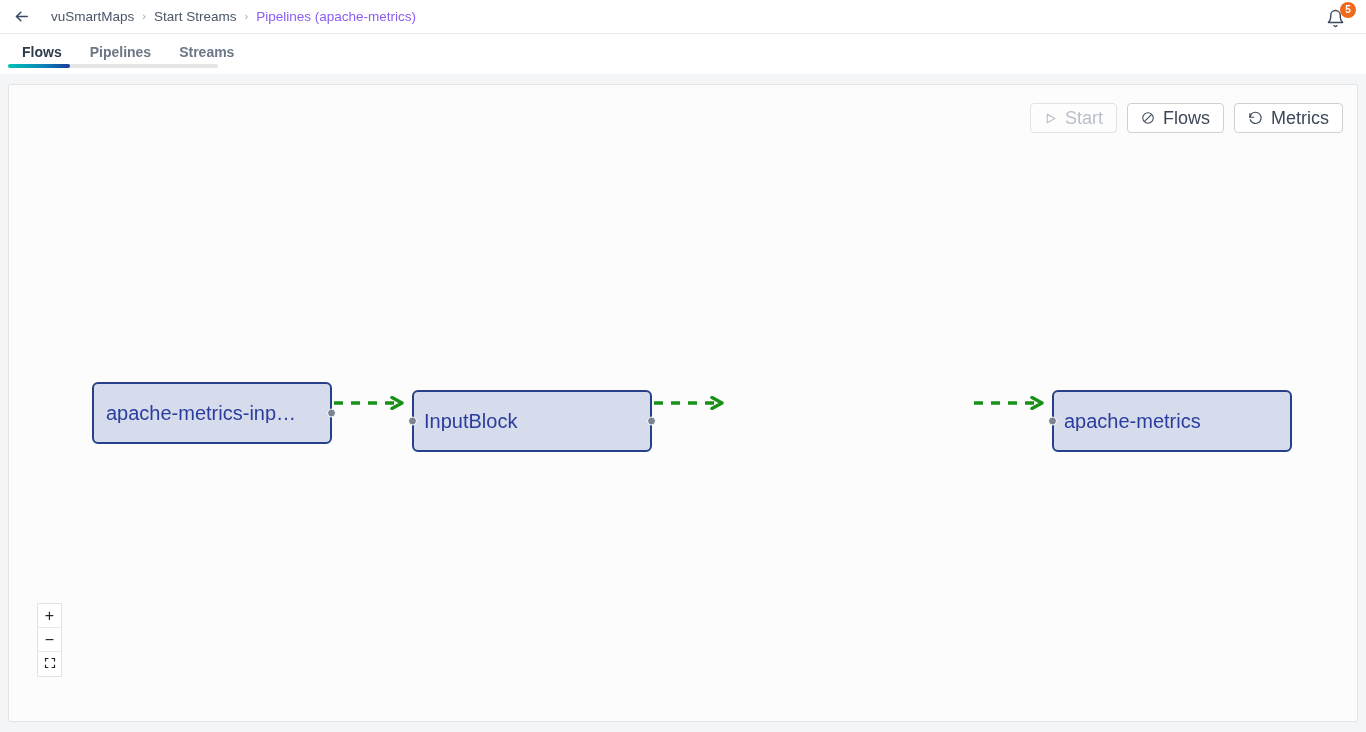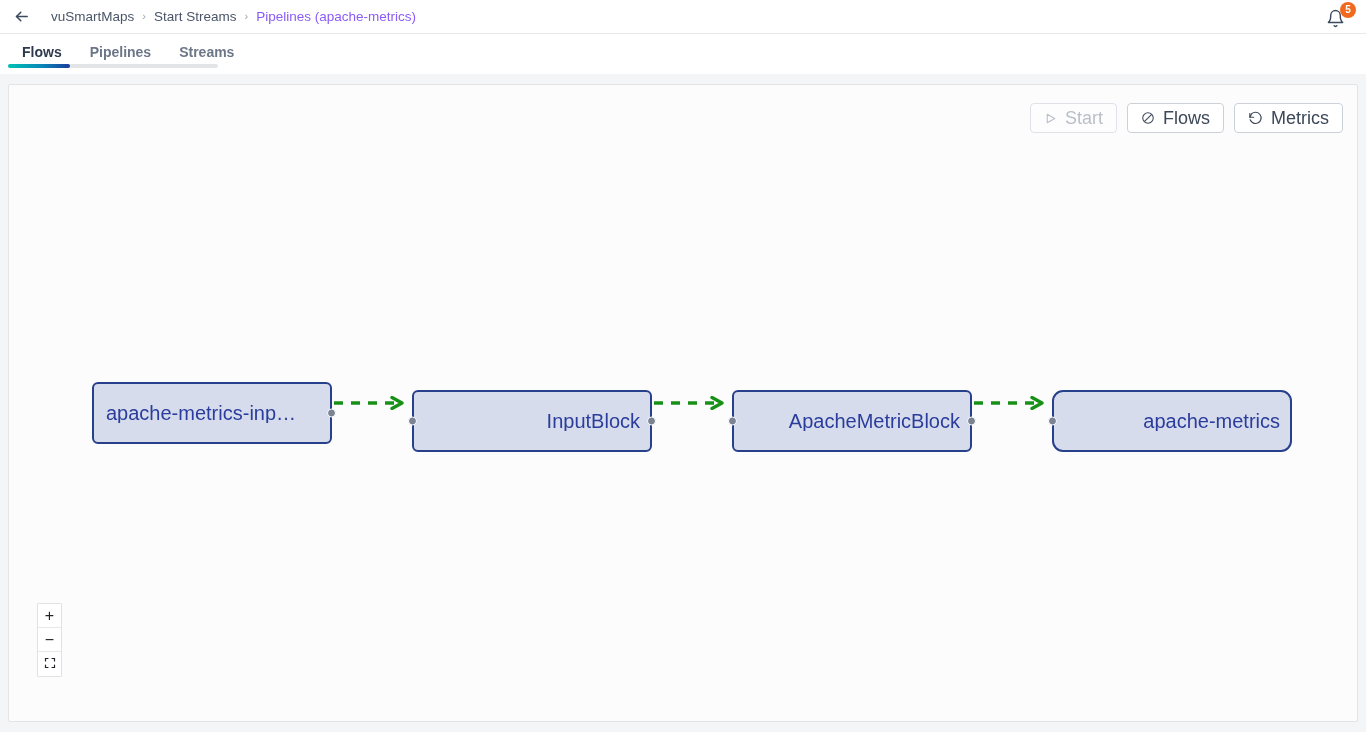--- a/index.html
+++ b/index.html
@@ -182,21 +182,21 @@
   .node-label {
     color: #2b3d9c;
     font-size: 20px;
     line-height: 1;
     white-space: nowrap;
     overflow: hidden;
     text-overflow: ellipsis;
     width: 100%;
   }
   .node.align-left .node-label { text-align: left; padding: 0 12px; }
-  .node.align-center .node-label { text-align: right; padding: 0 10px; }
+  .node.align-center .node-label { text-align: left; padding: 0 10px; }
 
   .port {
     position: absolute;
     width: 9px;
     height: 9px;
     border-radius: 50%;
     background: #7b8493;
     border: 1px solid #ffffff;
     top: 50%;
     transform: translateY(-50%);
@@ -339,27 +339,22 @@
       <span class="node-label">apache-metrics-inp…</span>
       <span class="port out"></span>
     </div>
 
     <div class="node align-center" style="left:403px; top:305px; width:240px;">
       <span class="port in"></span>
       <span class="node-label">InputBlock</span>
       <span class="port out"></span>
     </div>
 
-    <div class="node align-center" style="left:723px; top:305px; width:240px;">
-      <span class="port in"></span>
-      <span class="node-label">ApacheMetricBlock</span>
-      <span class="port out"></span>
-    </div>
-
-    <div class="node align-center" style="left:1043px; top:305px; width:240px;border-radius:11px;">
+
+    <div class="node align-center" style="left:1043px; top:305px; width:240px;">
       <span class="port in"></span>
       <span class="node-label">apache-metrics</span>
     </div>
   </div>
 
   <div class="zoom-controls">
     <div class="zoom-btn">
       <span class="plus">+</span>
     </div>
     <div class="zoom-btn">

